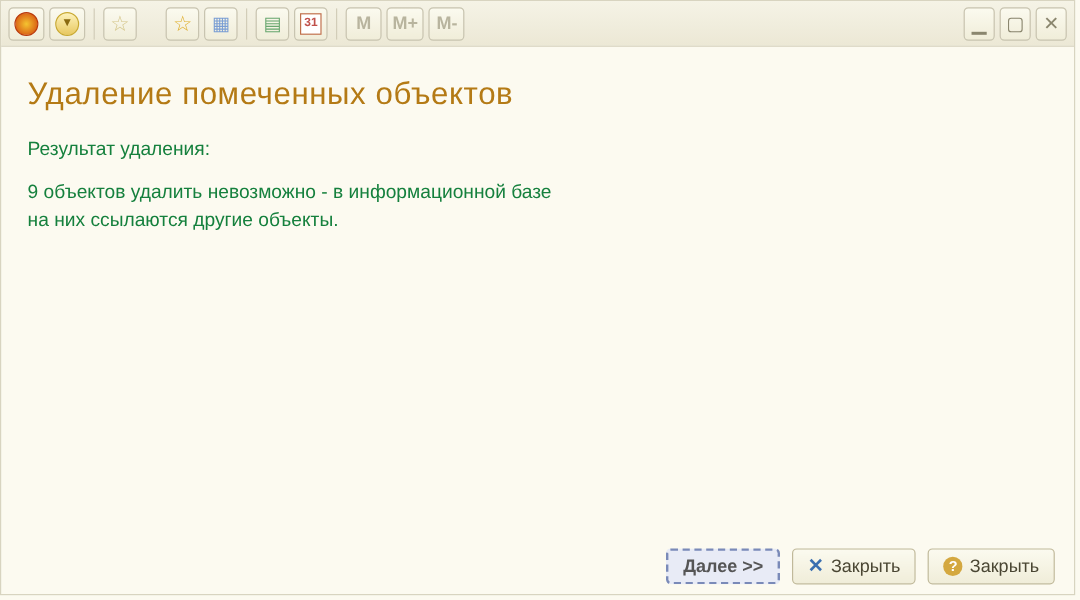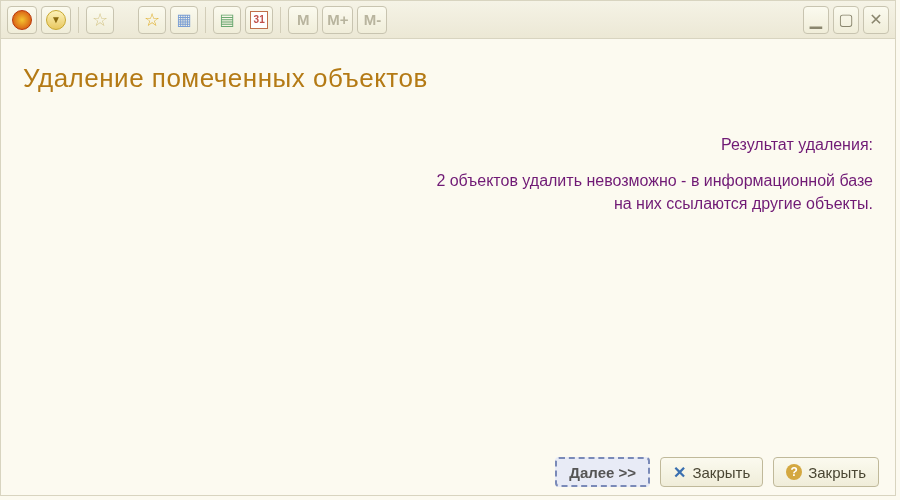--- a/index.html
+++ b/index.html
@@ -60,29 +60,28 @@
   .tb-right { margin-left: auto; display:flex; align-items:center; gap:4px;}
   .content {
     flex: 1;
     padding: 16px 22px;
     color: #4f4a38;
   }
   .page-heading {
     color: #b47a15;
     font-size: 26px;
     font-weight: normal;
-    margin: 8px 0 40px 0;
+    margin: 8px 0 20px 0;
     letter-spacing: 0.5px;
   }
   .body-text {
     font-size: 16px;
     line-height: 1.4;
-    color: #701a75;
+    color: #15803d;
     margin-bottom: 14px;
-    text-align: right;
   }
   .footer {
     height: 46px;
     display: flex;
     align-items: center;
     justify-content: flex-end;
     padding: 0 16px;
     gap: 10px;
   }
   .btn {
@@ -181,21 +180,21 @@
     <span class="tb-right">
       <span class="tb-btn win-ctrl">▁</span>
       <span class="tb-btn win-ctrl">▢</span>
       <span class="tb-btn win-ctrl">✕</span>
     </span>
   </div>
 
   <div class="content">
     <h1 class="page-heading">Удаление помеченных объектов</h1>
     <div class="body-text">Результат удаления:</div>
-    <div class="body-text" style="white-space:pre-line;">2 объектов удалить невозможно - в информационной базе
+    <div class="body-text" style="white-space:pre-line;">9 объектов удалить невозможно - в информационной базе
 на них ссылаются другие объекты.</div>
   </div>
 
   <div class="footer">
     <button class="btn primary">
       <span>Далее &gt;&gt;</span>
     </button>
     <button class="btn">
       <span class="icon-x">✕</span>
       <span>Закрыть</span>

